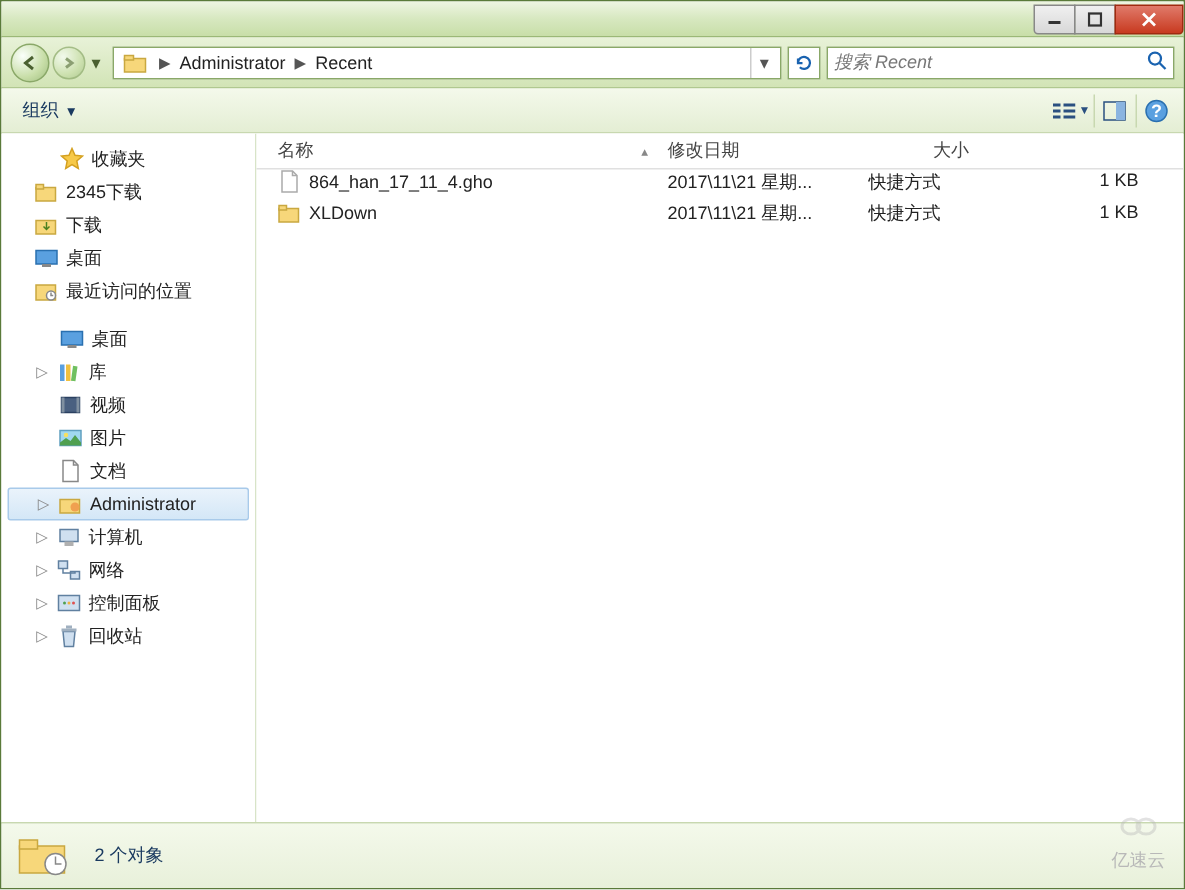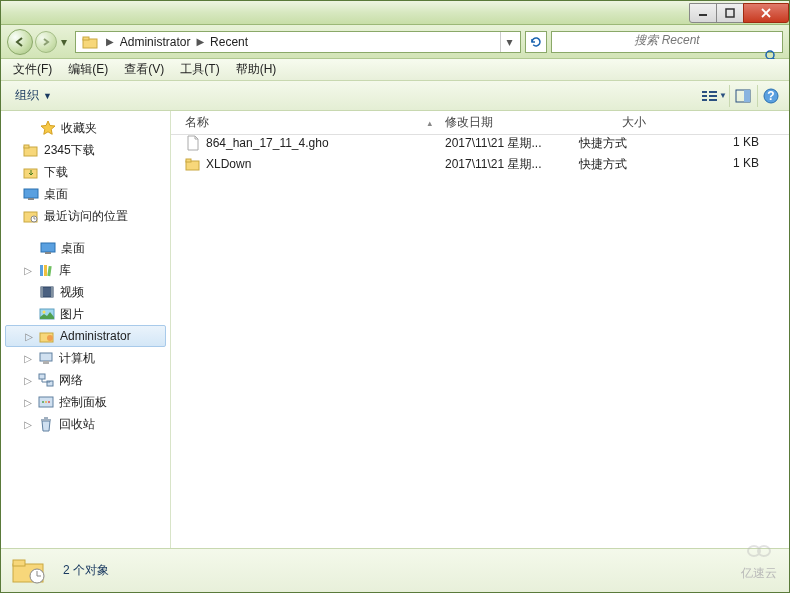--- a/index.html
+++ b/index.html
@@ -17,21 +17,21 @@
 .nav-back-group { display:flex; align-items:center; gap:0; }
 .nav-circle { width: 26px; height: 26px; border-radius: 50%; background: radial-gradient(circle at 30% 30%, #fafffa, #c8dea8 60%, #a0be80); border: 1px solid #8aa868; display: flex; align-items: center; justify-content: center; color:#4a6030; }
 .nav-circle.small { width:22px; height:22px; margin-left:2px; opacity:0.7;}
 .nav-dd { width:14px; height:22px; display:flex; align-items:center; justify-content:center; color:#4a6030; }
 .addressbar { flex: 1; height: 22px; background: #fff; border: 1px solid #8aa868; display: flex; align-items: center; padding: 0 2px; }
 .addr-icon { width: 16px; height: 16px; margin: 0 4px; display:flex; align-items:center; justify-content:center; }
 .addr-sep { color: #555; padding: 0 4px; font-size: 10px; }
 .addr-seg { padding: 0 2px; color: #222; }
 .addr-dd { margin-left:auto; width:18px; display:flex; align-items:center; justify-content:center; color:#555; border-left:1px solid #ccc; height:20px;}
 .addr-refresh { width:22px; height:22px; border:1px solid #8aa868; background:#fff; display:flex; align-items:center; justify-content:center; color:#1a63b0;}
-.searchbox { width: 232px; height: 22px; background: #fff; border: 1px solid #8aa868; display: flex; align-items: center; padding: 0 4px; color:#777; font-style:italic;flex-direction:column;}
+.searchbox { width: 232px; height: 22px; background: #fff; border: 1px solid #8aa868; display: flex; align-items: center; padding: 0 4px; color:#777; font-style:italic;}
 .searchbox .sicon { margin-left:auto; color:#1a63b0; font-style:normal;}
 
 .menubar { height: 22px; background: linear-gradient(#f7fbef,#e8f0da); border-bottom: 1px solid #c8d8b0; display: flex; align-items: center; padding: 0 4px; }
 .menu-item { padding: 2px 8px; color: #222; }
 
 .toolbar { height: 30px; background: linear-gradient(#f4f9eb,#e4eed4); border-bottom: 1px solid #c8d8b0; display: flex; align-items: center; padding: 0 6px; }
 .tool-left { display:flex; align-items:center; }
 .tool-btn { padding: 3px 8px; color: #1a3a60; display:flex; align-items:center; gap:4px; }
 .tool-right { margin-left:auto; display:flex; align-items:center; gap:2px;}
 .tool-icon { width:26px; height:22px; display:flex; align-items:center; justify-content:center; color:#2a5080; border-left:1px solid #c8d8b0; }
@@ -134,27 +134,20 @@
       </div>
     <div class="searchbox">
       <span>搜索 Recent</span>
       <span class="sicon"><svg width="14" height="14">
             <circle cx="6" cy="6" r="4" fill="none" stroke="#1a63b0" stroke-width="1.5"></circle>
             <line x1="9" y1="9" x2="13" y2="13" stroke="#1a63b0" stroke-width="1.5"></line>
           </svg></span>
     </div>
   </div>
 
-  <div class="menubar">
-    <div class="menu-item">文件(F)</div>
-    <div class="menu-item">编辑(E)</div>
-    <div class="menu-item">查看(V)</div>
-    <div class="menu-item">工具(T)</div>
-    <div class="menu-item">帮助(H)</div>
-  </div>
 
   <div class="toolbar">
     <div class="tool-left">
       <div class="tool-btn">
           <span>组织</span> 
           <span style="font-size:9px;">▼</span>
         </div>
     </div>
     <div class="tool-right">
       <div class="tool-icon first">
@@ -267,20 +260,29 @@
           </div>
         <div class="tree-item d2">
             <span class="tree-icon">
               <svg width="16" height="14">
                 <rect x="1" y="2" width="14" height="10" fill="#a0d8f0" stroke="#60a0c0"></rect>
                 <circle cx="5" cy="5" r="1.5" fill="#f7e060"></circle>
                 <path d="M1 10l4-3 3 2 3-4 4 5v2H1z" fill="#50a050"></path>
               </svg>
             </span>
             <span>图片</span>
+          </div>
+        <div class="tree-item d2">
+            <span class="tree-icon">
+              <svg width="14" height="16">
+                <path d="M2 1h7l3 3v11H2z" fill="#fff" stroke="#888"></path>
+                <path d="M9 1v3h3" fill="none" stroke="#888"></path>
+              </svg>
+            </span>
+            <span>文档</span>
           </div>
         <div class="tree-item d1 sel">
             <span class="exp">▷</span>
             <span class="tree-icon">
               <svg width="16" height="14">
                 <rect x="1" y="4" width="13" height="9" fill="#f7d77a" stroke="#c9a840"></rect>
                 <circle cx="11" cy="9" r="3" fill="#f0a050"></circle>
               </svg>
             </span>
             <span>Administrator</span>

